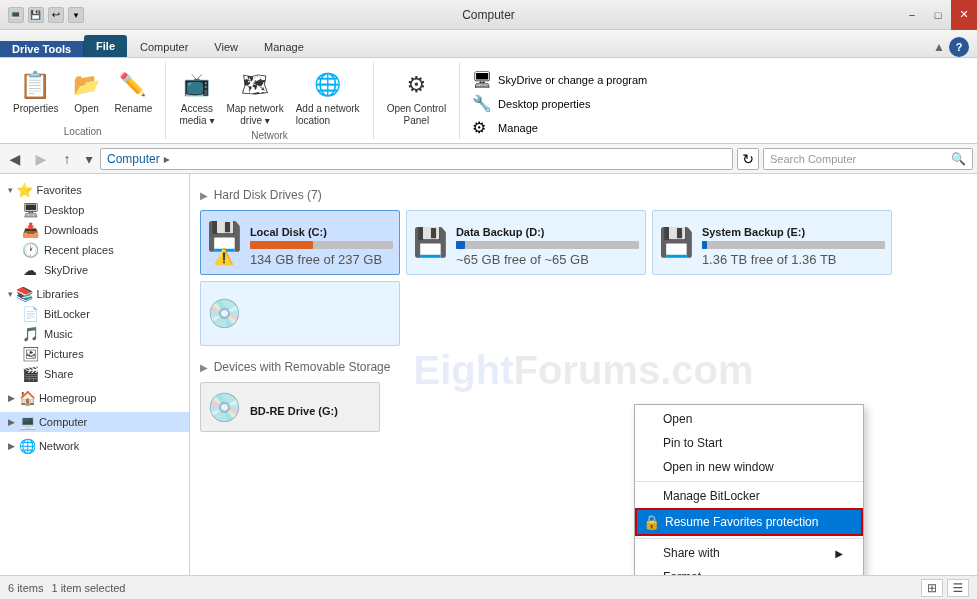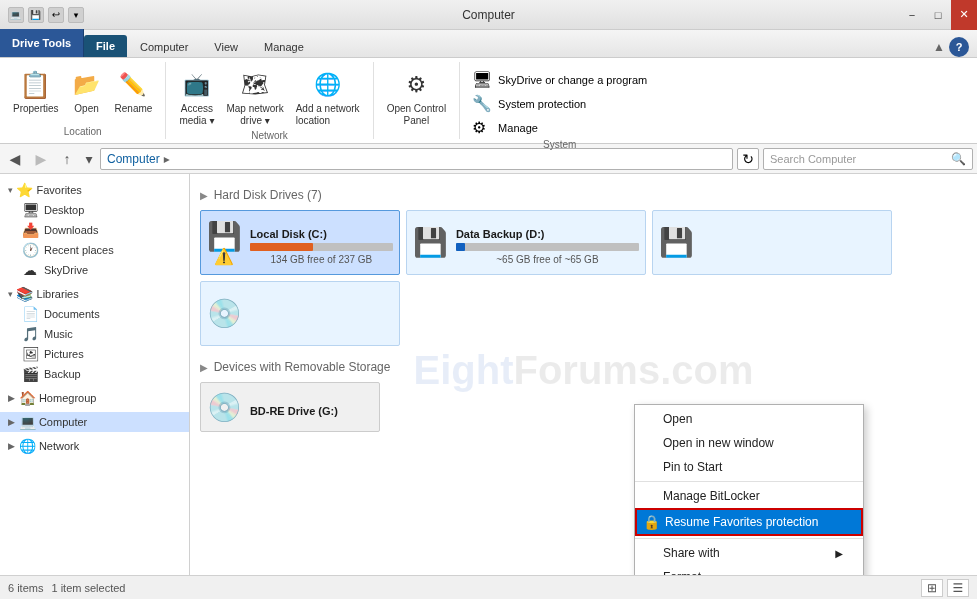--- a/index.html
+++ b/index.html
@@ -139,21 +139,21 @@
       width: 200px; height: 65px; border: 1px solid #b8d4f0;
       background: #e8f4ff; display: flex; align-items: center; gap: 8px;
       padding: 6px; cursor: pointer; border-radius: 2px;
     }
     .drive-item.selected { background: #cce0ff; border-color: #5599dd; }
     .drive-info { flex: 1; min-width: 0; margin-top: 8px; }
     .drive-name { font-size: 11px; font-weight: bold; color: #1a1a1a; }
     .drive-bar-wrap { height: 8px; background: #c0c0c0; border-radius: 1px; margin: 3px 0; }
     .drive-bar { height: 100%; background: #1060c0; border-radius: 1px; }
     .drive-bar.warn { background: #e06020; }
-    .drive-free { font-size: 10px; color: #555; text-align: center; }
+    .drive-free { font-size: 13px; color: #555; }
     .drive-item-wide { width: 240px; }
 
     
     .context-menu {
       position: absolute;
       left: 444px; top: 230px;
       width: 230px;
       background: white;
       border: 1px solid #b0b0b0;
       box-shadow: 3px 3px 8px rgba(0,0,0,0.2);
@@ -192,21 +192,21 @@
   </div>
   <span class="title-text">Computer</span>
   <div class="title-buttons">
     <div class="title-btn">−</div>
     <div class="title-btn">□</div>
     <div class="title-btn close">✕</div>
   </div>
 </div>
 
 <div style="display:flex; background: linear-gradient(to bottom,#f5f5f5,#e5e5e5); border-bottom: 1px solid #ccc; position:relative; height:28px; align-items:flex-end;">
-  <div style="background:#2b5797;color:white;padding:0 12px;font-size:11px;font-weight:bold;height:28px;display:flex;align-items:center;border-right:1px solid #1a4070;">
+  <div style="background:#2b5797;color:white;padding:0 12px;font-size:11px;font-weight:bold;height:16px;display:flex;align-items:center;border-right:1px solid #1a4070;">
     <span>Drive Tools</span>
   </div>
   <div class="ribbon-tab active" style="background:#1a5276;color:white;border:none;">File</div>
   <div class="ribbon-tab">Computer</div>
   <div class="ribbon-tab">View</div>
   <div class="ribbon-tab">Manage</div>
   <div style="flex:1;"></div>
   <div style="display:flex;gap:4px;padding-right:8px;align-items:center;">
     <div style="font-size:12px;color:#666;cursor:pointer;">▲</div>
     <div style="width:20px;height:20px;background:#2b5797;color:white;border-radius:50%;display:flex;align-items:center;justify-content:center;font-size:11px;font-weight:bold;cursor:pointer;">?</div>
@@ -262,28 +262,27 @@
   </div>
 
   <div class="ribbon-group" style="border-right:none;">
     <div class="ribbon-group-items" style="flex-direction:column;gap:1px;padding-top:6px;">
       <div class="ribbon-right-item">
         <span class="ribbon-right-icon">🖥</span>
         <span>SkyDrive or change a program</span>
       </div>
       <div class="ribbon-right-item">
         <span class="ribbon-right-icon">🔧</span>
-        <span>System protection</span>
+        <span>Desktop properties</span>
       </div>
       <div class="ribbon-right-item">
         <span class="ribbon-right-icon">⚙</span>
         <span>Manage</span>
       </div>
     </div>
-    <div class="ribbon-group-label">System</div>
   </div>
 </div>
 
 <div class="address-bar">
   <div class="nav-btn">◀</div>
   <div class="nav-btn disabled">▶</div>
   <div class="nav-btn">↑</div>
   <div class="nav-btn" style="width:14px;min-width:14px;">▾</div>
   <div class="address-path">
     <span>Computer</span>
@@ -325,33 +324,33 @@
     </div>
 
     <div class="sidebar-section">
       <div class="sidebar-header">
         <span class="sidebar-chevron">▾</span>
         <span class="sidebar-icon">📚</span>
         <span>Libraries</span>
       </div>
       <div class="sidebar-item">
         <span class="sidebar-icon">📄</span>
-        <span>Documents</span>
+        <span>BitLocker</span>
       </div>
       <div class="sidebar-item">
         <span class="sidebar-icon">🎵</span>
         <span>Music</span>
       </div>
       <div class="sidebar-item">
         <span class="sidebar-icon">🖼</span>
         <span>Pictures</span>
       </div>
       <div class="sidebar-item">
         <span class="sidebar-icon">🎬</span>
-        <span>Backup</span>
+        <span>Share</span>
       </div>
     </div>
 
     <div class="sidebar-section">
       <div class="sidebar-header">
         <span class="sidebar-chevron">▶</span>
         <span class="sidebar-icon">🏠</span>
         <span>Homegroup</span>
       </div>
     </div>
@@ -404,20 +403,27 @@
           <div class="drive-name">Data Backup (D:)</div>
           <div class="drive-bar-wrap">
             <div class="drive-bar" style="width:5%"></div>
           </div>
           <div class="drive-free">~65 GB free of ~65 GB</div>
         </div>
       </div>
 
       <div class="drive-item drive-item-wide">
         <span style="font-size:28px;">💾</span>
+        <div class="drive-info">
+          <div class="drive-name">System Backup (E:)</div>
+          <div class="drive-bar-wrap">
+            <div class="drive-bar" style="width:3%"></div>
+          </div>
+          <div class="drive-free">1.36 TB free of 1.36 TB</div>
+        </div>
       </div>
 
       <div class="drive-item">
         <span style="font-size:28px;">💿</span>
       </div>
     </div>
 
     <div class="content-section-header">
       <span>Devices with Removable Storage</span>
     </div>
@@ -428,24 +434,24 @@
           <div class="drive-name">BD-RE Drive (G:)</div>
         </div>
       </div>
     </div>
 
     <div class="context-menu">
       <div class="ctx-item">
         <span>Open</span>
       </div>
       <div class="ctx-item">
+        <span>Pin to Start</span>
+      </div>
+      <div class="ctx-item">
         <span>Open in new window</span>
-      </div>
-      <div class="ctx-item">
-        <span>Pin to Start</span>
       </div>
       <div class="ctx-separator"></div>
       <div class="ctx-item">
         <span>Manage BitLocker</span>
       </div>
       <div class="ctx-item highlighted">
         <span class="ctx-icon">🔒</span>
         <span>Resume Favorites protection</span>
       </div>
       <div class="ctx-separator"></div>

